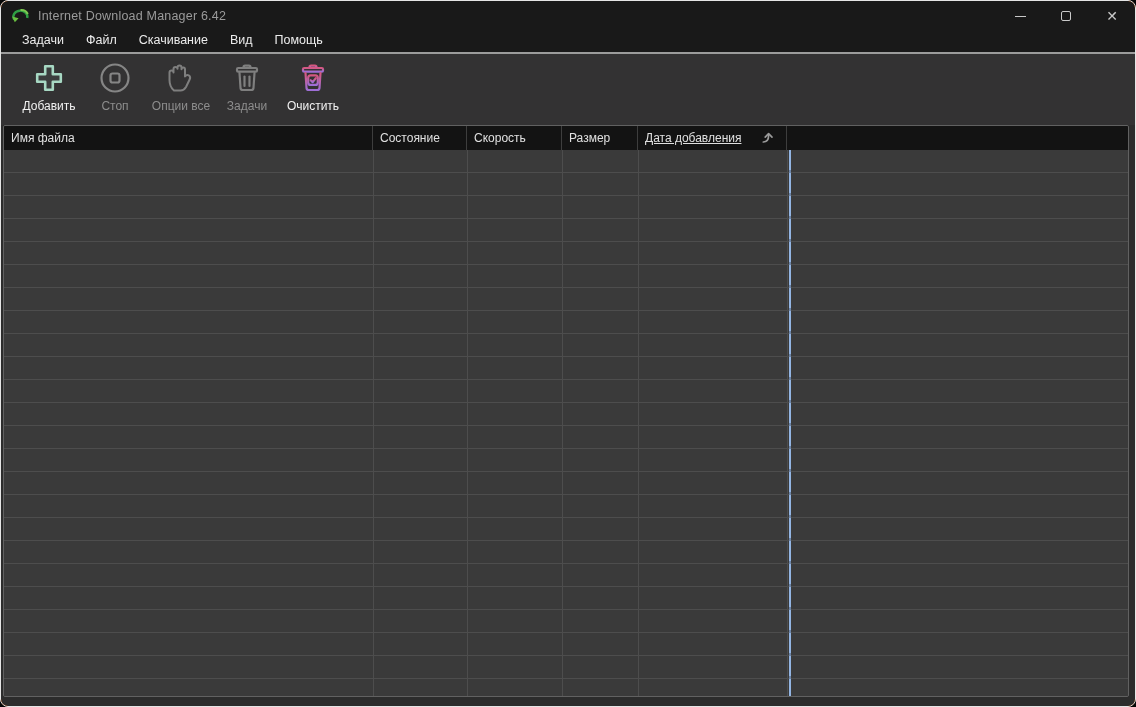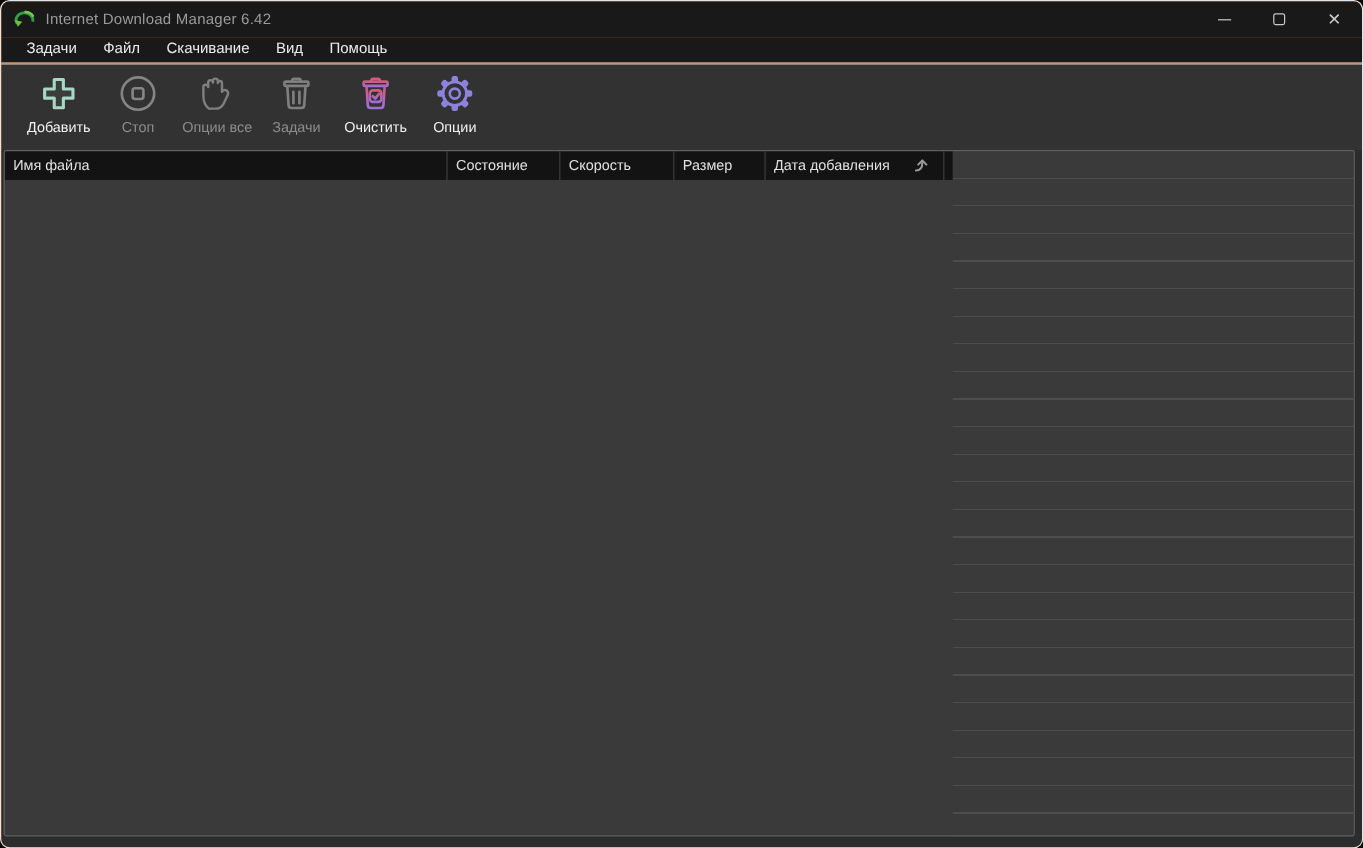--- a/index.html
+++ b/index.html
@@ -23,25 +23,25 @@
 
   
   .toolbar{height:71px;background:#333233;display:flex;align-items:flex-start;padding-left:15px;}
   .tb-btn{width:66px;padding-top:6px;display:flex;flex-direction:column;align-items:center;}
   .tb-icon{width:36px;height:36px;}
   .tb-label{margin-top:3px;font-size:12px;color:#f1f1f1;white-space:nowrap;}
   .tb-btn.disabled .tb-label{color:#8d8d8d;}
 
   
   .main{position:absolute;top:124px;left:0;right:0;bottom:0;background:#2c2c2c;padding:0 6px 9px 2px;}
-  .panel{width:100%;height:100%;border:1px solid #616161;border-radius:2px;background:#3a3a3a;display:flex;flex-direction:row;overflow:hidden;}
+  .panel{width:100%;height:100%;border:1px solid #616161;border-radius:2px;background:#3a3a3a;display:flex;flex-direction:column;overflow:hidden;}
   .grid-header{height:24px;background:#131313;display:flex;flex:0 0 auto;color:#e0e0e0;font-size:12px;}
   .hcell{padding:5px 0 0 7px;border-right:1px solid #3e3e3e;overflow:hidden;white-space:nowrap;display:flex;align-items:flex-start;}
   .hcell:last-child{border-right:none;}
-  .hc0{width:369px;} .hc1{width:94px;} .hc2{width:95px;} .hc3{width:76px;} .hc4{width:149px;justify-content:space-between;padding-right:12px;} .hc5{flex:1;}
+  .hc0{width:369px;} .hc1{width:94px;} .hc2{width:95px;} .hc3{width:76px;} .hc4{width:149px;justify-content:space-between;padding-right:12px;text-decoration:underline;} .hc5{flex:1;}
   .sort-icon{width:13px;height:13px;margin-top:0px;}
   .grid-body{flex:1;position:relative;background:repeating-linear-gradient(to bottom,#3a3a3a 0 22px,#4d4d4d 22px 23px);}
   .vline{position:absolute;top:0;bottom:0;width:1px;background:#4d4d4d;}
   .v0{left:369px;} .v1{left:463px;} .v2{left:558px;} .v3{left:634px;} .v4{left:783px;}
   .col-marker{position:absolute;top:0;bottom:0;left:785px;width:2px;background:repeating-linear-gradient(to bottom,#93b5e3 0 20px,#6e87aa 20px 23px);}
 </style>
 </head>
 <body>
 
 <div class="window">
@@ -127,37 +127,20 @@
           <path d="M14.5 8 V7.2 Q14.5 5.6 16.1 5.6 H19.9 Q21.5 5.6 21.5 7.2 V8"></path>
           <rect x="8" y="8" width="20" height="3.6" rx="1.2"></rect>
           <path d="M10.5 13 L11.5 27.8 Q11.7 30 14 30 H22 Q24.3 30 24.5 27.8 L25.5 13"></path>
           <rect x="13.2" y="15.3" width="9.6" height="9.6" rx="2.5"></rect>
           <path d="M15.7 20.2 L17.7 22.2 L20.8 18.2"></path>
         </g>
       </svg>
       <span class="tb-label">Очистить</span>
     </div>
 
-    <div class="tb-btn">
-      <svg class="tb-icon" viewBox="0 0 36 36">
-        <g fill="#8d82de">
-          <rect x="15.3" y="3.4" width="5.4" height="6" rx="2" transform="rotate(0 18 18)"></rect>
-          <rect x="15.3" y="3.4" width="5.4" height="6" rx="2" transform="rotate(45 18 18)"></rect>
-          <rect x="15.3" y="3.4" width="5.4" height="6" rx="2" transform="rotate(90 18 18)"></rect>
-          <rect x="15.3" y="3.4" width="5.4" height="6" rx="2" transform="rotate(135 18 18)"></rect>
-          <rect x="15.3" y="3.4" width="5.4" height="6" rx="2" transform="rotate(180 18 18)"></rect>
-          <rect x="15.3" y="3.4" width="5.4" height="6" rx="2" transform="rotate(225 18 18)"></rect>
-          <rect x="15.3" y="3.4" width="5.4" height="6" rx="2" transform="rotate(270 18 18)"></rect>
-          <rect x="15.3" y="3.4" width="5.4" height="6" rx="2" transform="rotate(315 18 18)"></rect>
-        </g>
-        <circle cx="18" cy="18" r="9.8" fill="#333233" stroke="#8d82de" stroke-width="2.4"></circle>
-        <circle cx="18" cy="18" r="4.2" fill="none" stroke="#8d82de" stroke-width="2.2"></circle>
-      </svg>
-      <span class="tb-label">Опции</span>
-    </div>
   </div>
 
   <div class="main">
     <div class="panel">
 
       <div class="grid-header">
         <div class="hcell hc0">
           <span>Имя файла</span>
         </div>
         <div class="hcell hc1">

